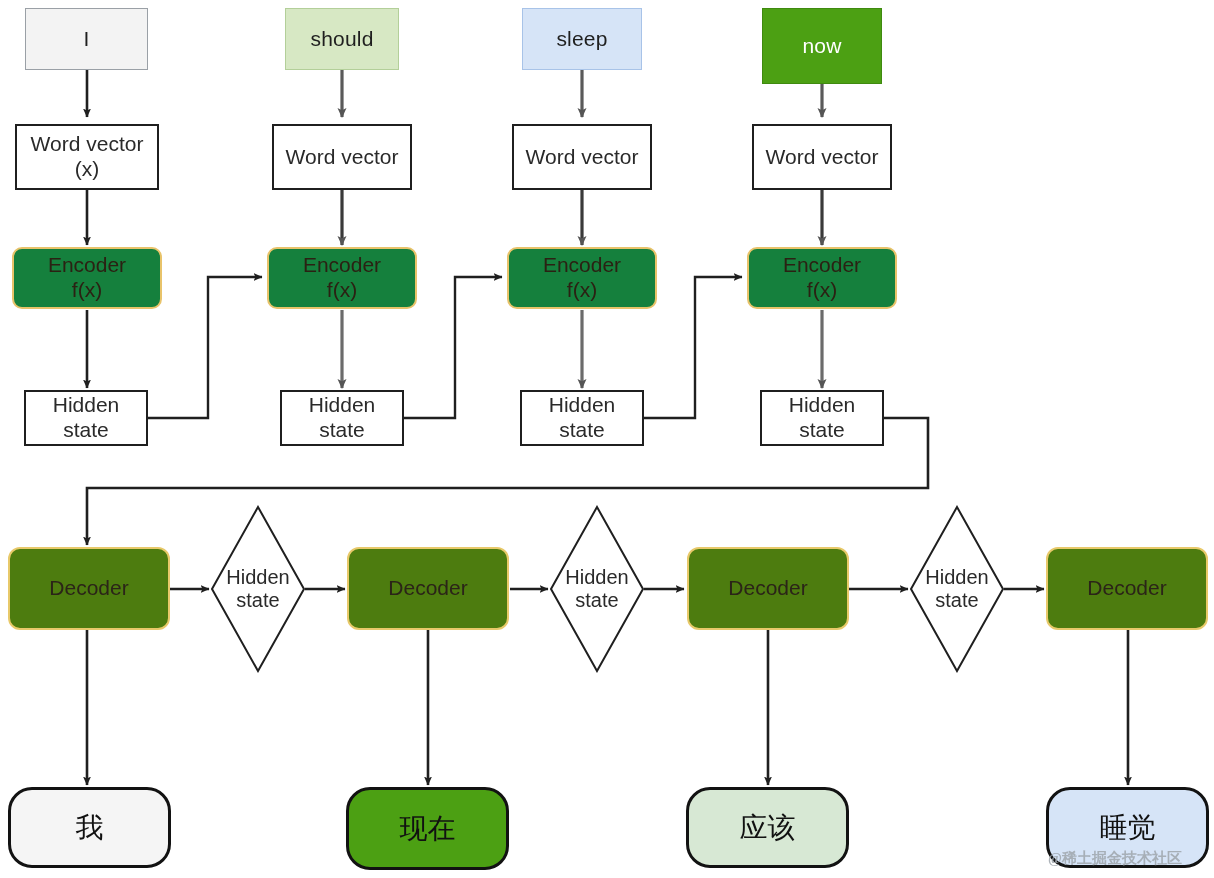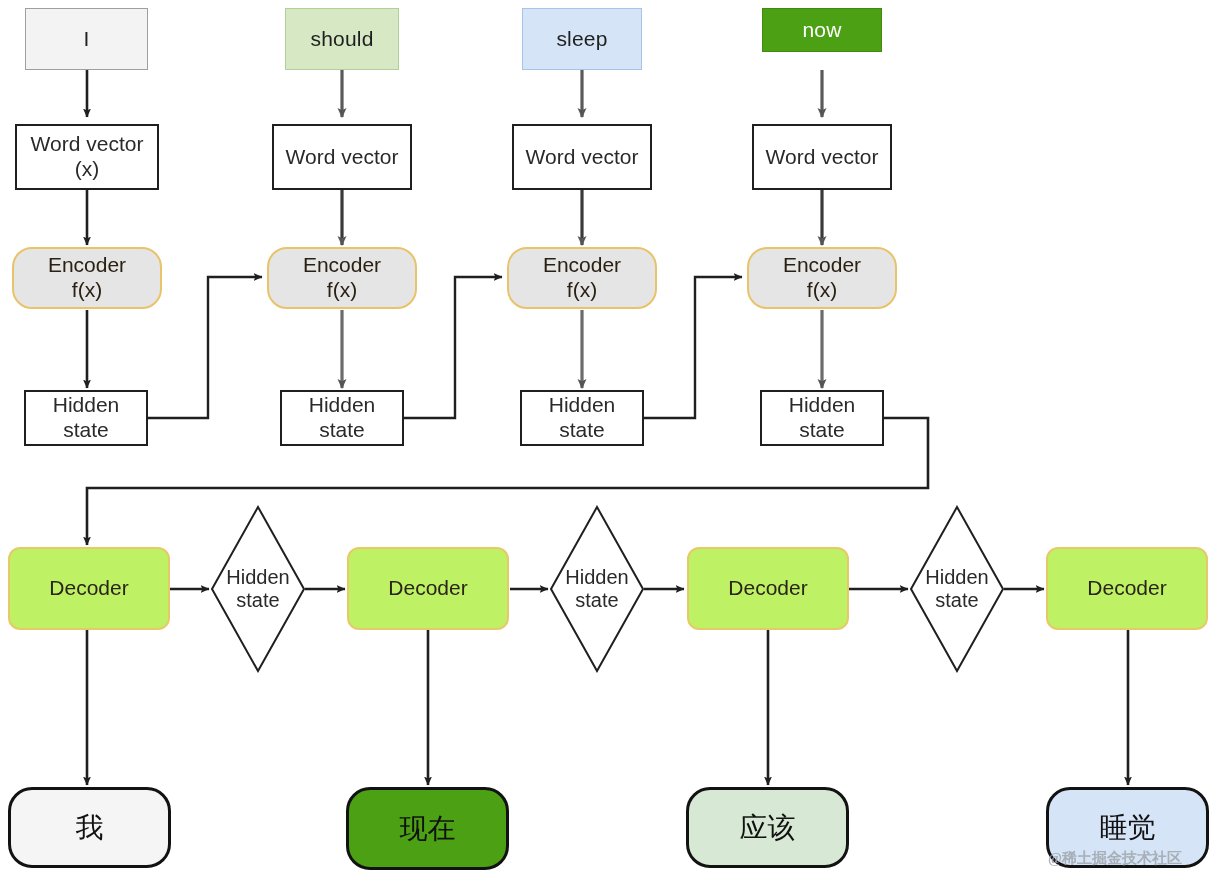--- a/index.html
+++ b/index.html
@@ -48,38 +48,38 @@
   
   .wordvec {
     background: #ffffff;
     border: 2px solid #1f1f1f;
     font-size: 21px;
     color: #2a2a2a;
   }
 
   
   .encoder {
-    background: #e5e5e5;
+    background: #15803d;
     border: 2px solid #e8c36a;
-    border-radius: 20px;
+    border-radius: 10px;
     font-size: 21px;
     color: #2b2113;
   }
 
   
   .hstate-rect {
     background: #ffffff;
     border: 2px solid #1f1f1f;
     font-size: 21px;
     color: #2a2a2a;
   }
 
   
   .decoder {
-    background: #bef264;
+    background: #4d7c0f;
     border: 2px solid #e8c96a;
     border-radius: 12px;
     font-size: 21px;
     color: #2b2418;
   }
 
   
   .hstate-diamond {
     background: transparent;
     border: none;
@@ -222,21 +222,21 @@
 
   <div class="node token" style="left:25px; top:8px; width:123px; height:62px; background:#f3f3f3; border-color:#9aa0a6;">
     <span>I</span>
   </div>
   <div class="node token" style="left:522px; top:8px; width:120px; height:62px; background:#d6e4f7; border-color:#a8c3e8;">
     <span>sleep</span>
   </div>
   <div class="node token" style="left:285px; top:8px; width:114px; height:62px; background:#d7e8c4; border-color:#b3cf99;">
     <span>should</span>
   </div>
-  <div class="node token" style="left:762px; top:8px; width:120px; height:44px; background:#4ca013; border-color:#3f8a0f; color:#ffffff;">
+  <div class="node token" style="left:762px; top:8px; width:120px; height:76px; background:#4ca013; border-color:#3f8a0f; color:#ffffff;">
     <span>now</span>
   </div>
 
   <div class="node wordvec" style="left:15px; top:124px; width:144px; height:66px;">
     <span>Word vector
 (x)</span>
   </div>
   <div class="node wordvec" style="left:272px; top:124px; width:140px; height:66px;">
     <span>Word vector</span>
   </div>

